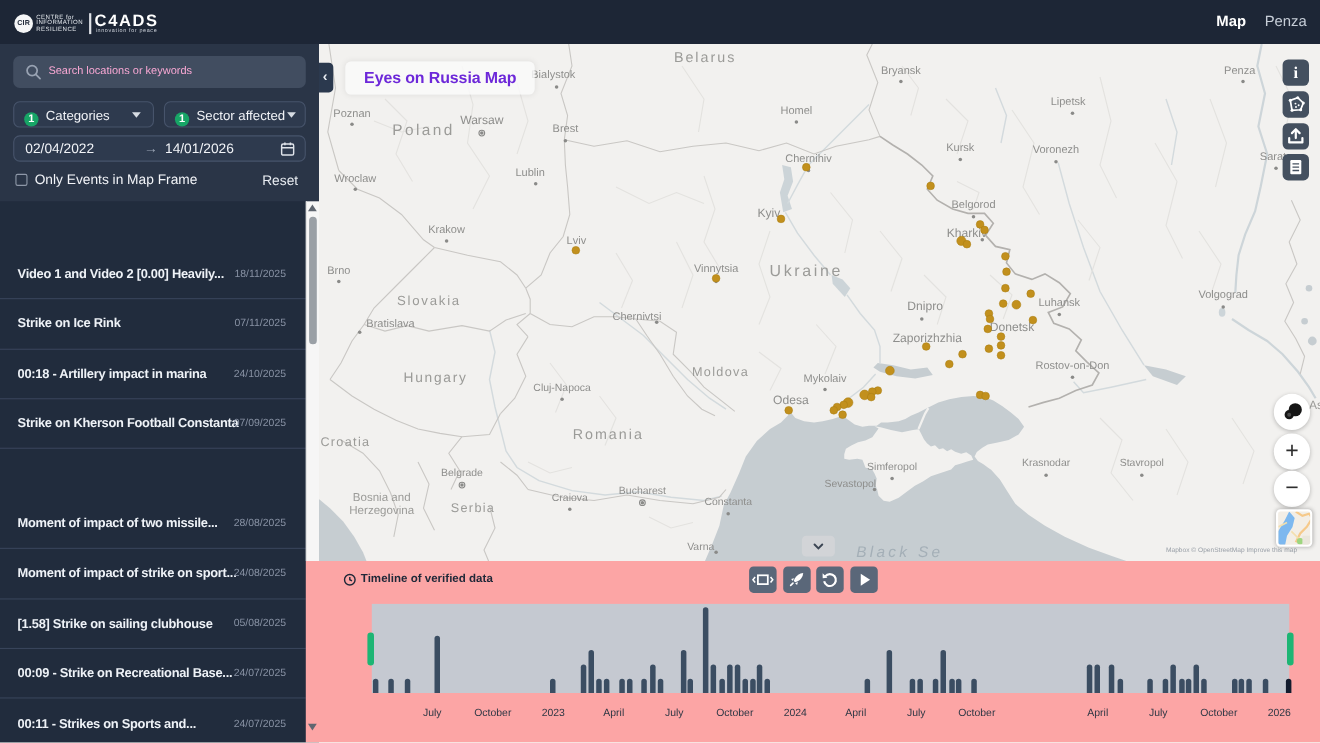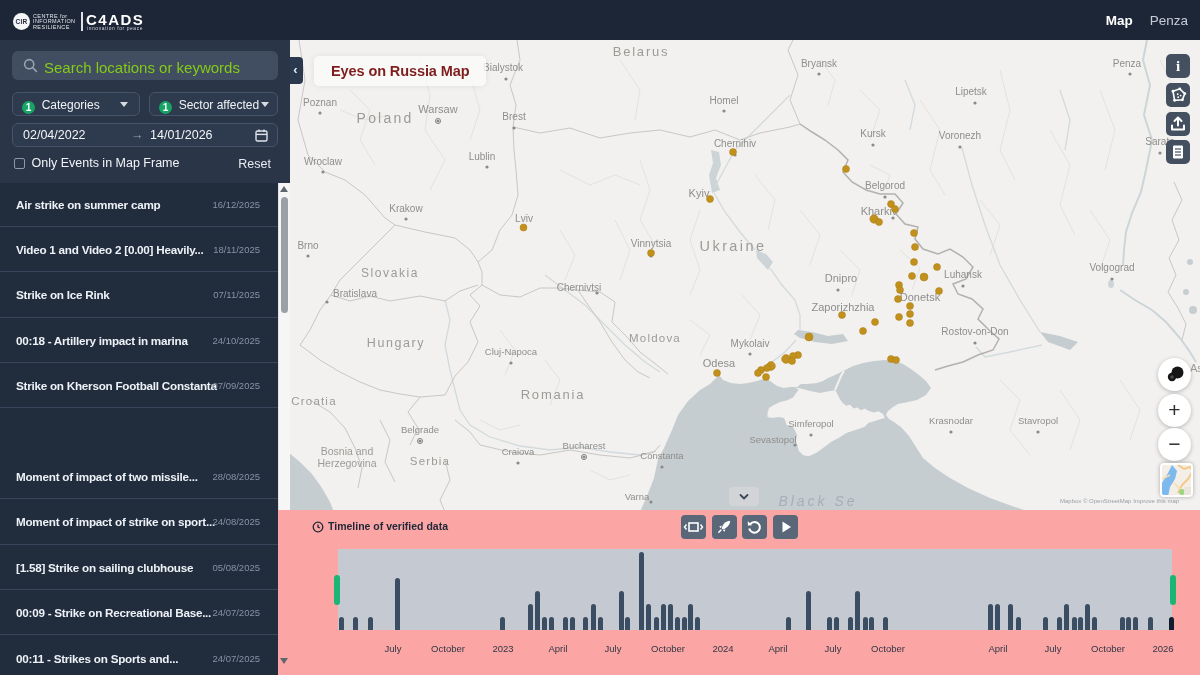--- a/index.html
+++ b/index.html
@@ -14,21 +14,21 @@
   #logo-divider { position:absolute; left:81px; top:12px; width:2px; height:19px; background:#dfe2e7; }
   #c4ads { position:absolute; left:86px; top:11px; color:#fff; font-size:15px; font-weight:bold; letter-spacing:1.5px; }
   #c4ads-sub { position:absolute; left:87px; top:26px; color:#cfd4dc; font-size:4.9px; letter-spacing:.6px; }
   #nav-links { position:absolute; right:12px; top:0; height:40px; line-height:40px; }
   #nav-links .map { color:#fff; font-weight:bold; font-size:13.5px; margin-right:17px; }
   #nav-links .about { color:#c6cdd7; font-size:13.5px; }
 
   
   #sidebar { position:absolute; left:0; top:40px; width:290px; height:635px; background:#2a3547; z-index:20; }
   #searchbox { position:absolute; left:12px; top:11px; width:266px; height:29px; background:#414d60; border-radius:6px; }
-  #searchbox .ph { position:absolute; left:32px; top:7.5px; font-size:15px; color:#84cc16; }
+  #searchbox .ph { position:absolute; left:32px; top:7.5px; font-size:10px; color:#f9a8d4; }
   .pill { position:absolute; top:52px; height:24px; background:#2e3a4e; border:1px solid #47546b; border-radius:6px; color:#f1f3f7; font-size:12px; }
   .badge { display:inline-block; width:13px; height:13px; border-radius:50%; background:#17a566; color:#fff; font-size:10px; font-weight:bold; text-align:center; line-height:13px; vertical-align:-2.5px; }
   .caret { display:inline-block; width:0; height:0; border-left:4px solid transparent; border-right:4px solid transparent; border-top:5px solid #d7dce3; vertical-align:1px; }
   #daterow { position:absolute; left:12px; top:83px; width:266px; height:24px; background:#2e3a4e; border:1px solid #47546b; border-radius:6px; color:#f2f4f8; font-size:12.5px; line-height:22px; }
   #checkrow { position:absolute; left:12px; top:115px; width:266px; height:24px; color:#f2f4f8; font-size:12.5px; }
   #checkbox { position:absolute; left:2px; top:3px; width:11px; height:11px; border:1.5px solid #8e98a8; border-radius:2px; }
   #reset { position:absolute; right:7px; top:2px; font-size:12.5px; color:#e8ecf1; }
 
   
   #eventlist { position:absolute; left:0; top:143px; width:278px; height:492px; background:#212c3d; }
@@ -37,21 +37,21 @@
   .ev .d { position:absolute; right:18px; top:50%; transform:translateY(-50%); font-size:9.5px; color:#8892a4; }
 
   
   #scrolltrack { position:absolute; left:278px; top:143px; width:12px; height:327px; background:#f6f6f6; border-left:1px solid #e0e0e0; }
   #scrollthumb { position:absolute; left:280.5px; top:157px; width:7px; height:116px; background:#9aa0a6; border-radius:4px; z-index:21;}
   .scroll-arrow-up { position:absolute; left:280px; top:146px; width:0; height:0; border-left:4px solid transparent; border-right:4px solid transparent; border-bottom:6px solid #5f6670; z-index:21; }
   .scroll-arrow-dn { position:absolute; left:280px; top:658px; width:0; height:0; border-left:4px solid transparent; border-right:4px solid transparent; border-top:6px solid #5f6670; z-index:26; }
 
   
   #maptitle { position:absolute; left:314px; top:56px; width:172px; height:30px; background:rgba(250,250,250,.82); border-radius:5px; z-index:10; box-shadow:0 0 6px rgba(0,0,0,.08); }
-  #maptitle span { position:absolute; left:17px; top:7px; font-size:14.5px; font-weight:bold; color:#7f1d1d; letter-spacing:-0.1px; }
+  #maptitle span { position:absolute; left:17px; top:7px; font-size:14.5px; font-weight:bold; color:#6d28d9; letter-spacing:-0.1px; }
   #collapse-tab { position:absolute; left:288px; top:57px; width:15px; height:27px; background:#2b394e; border-radius:0 4px 4px 0; color:#e8ecf2; z-index:10; text-align:center; line-height:25px; font-size:13px; font-weight:bold;}
   .sqbtn { position:absolute; left:1166px; width:24px; height:24px; background:#44505f; border-radius:5px; z-index:10; }
   .circbtn { position:absolute; left:1158px; width:33px; height:33px; background:#fff; border-radius:50%; box-shadow:0 1px 4px rgba(0,0,0,.25); z-index:10; text-align:center; }
   .circbtn span { font-size:21px; color:#2e2e2e; line-height:31px; font-weight:normal;}
   #minimap { position:absolute; left:1160px; top:463px; width:33px; height:34px; border-radius:4px; border:2px solid #fff; box-shadow:0 0 4px rgba(0,0,0,.3); z-index:10; overflow:hidden; background:#f4efe7; }
   #attrib { position:absolute; left:1060px; top:498px; width:130px; font-size:6px; color:#9aa0a8; z-index:9; }
 
   
   #tlpanel { position:absolute; left:278px; top:510px; width:929px; height:165px; background:#fca5a5; z-index:25; }
   #tl-chevron { position:absolute; left:729px; top:487px; width:30px; height:19px; background:#d2d4d7; border-radius:4px; z-index:26; text-align:center; }
@@ -330,24 +330,20 @@
           <line x1="4" y1="0.6" x2="4" y2="3" stroke="#dfe3ea" stroke-width="1.4"></line>
           <line x1="9" y1="0.6" x2="9" y2="3" stroke="#dfe3ea" stroke-width="1.4"></line>
         </svg>
     </div>
     <div id="checkrow">
       <span id="checkbox"></span>
       <span style="position:absolute;left:19.5px;top:1px;">Only Events in Map Frame</span>
       <span id="reset">Reset</span>
     </div>
     <div id="eventlist">
-      <div class="ev" style="top:-1.5px;">
-          <span class="t">Air strike on summer camp</span>
-          <span class="d">16/12/2025</span>
-        </div>
       <div class="ev" style="top:43.9px;">
           <span class="t">Video 1 and Video 2 [0.00] Heavily...</span>
           <span class="d">18/11/2025</span>
         </div>
       <div class="ev" style="top:89.3px;">
           <span class="t">Strike on Ice Rink</span>
           <span class="d">07/11/2025</span>
         </div>
       <div class="ev" style="top:134.7px;">
           <span class="t">00:18 - Artillery impact in marina</span>

